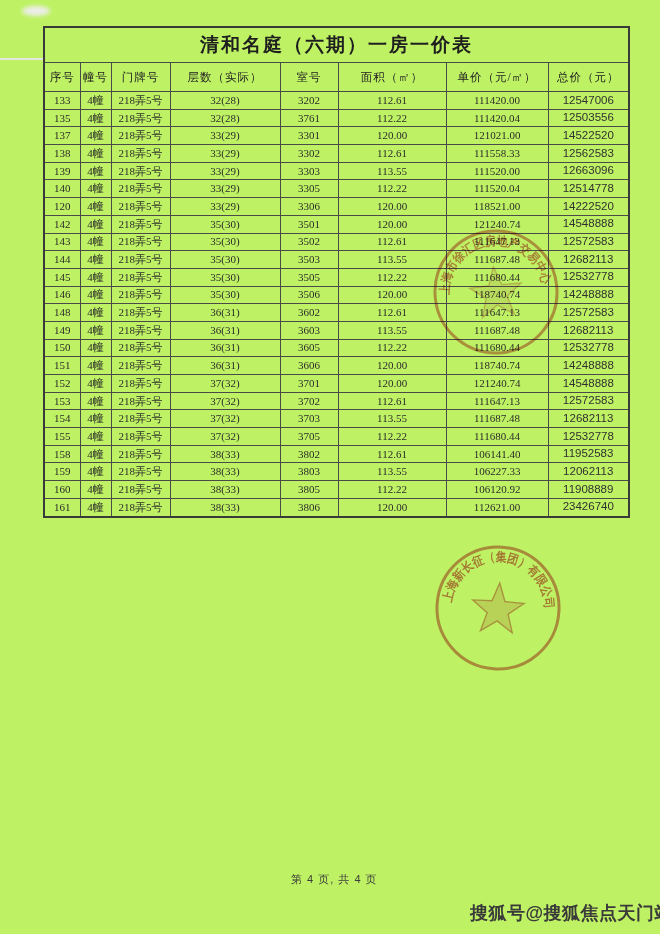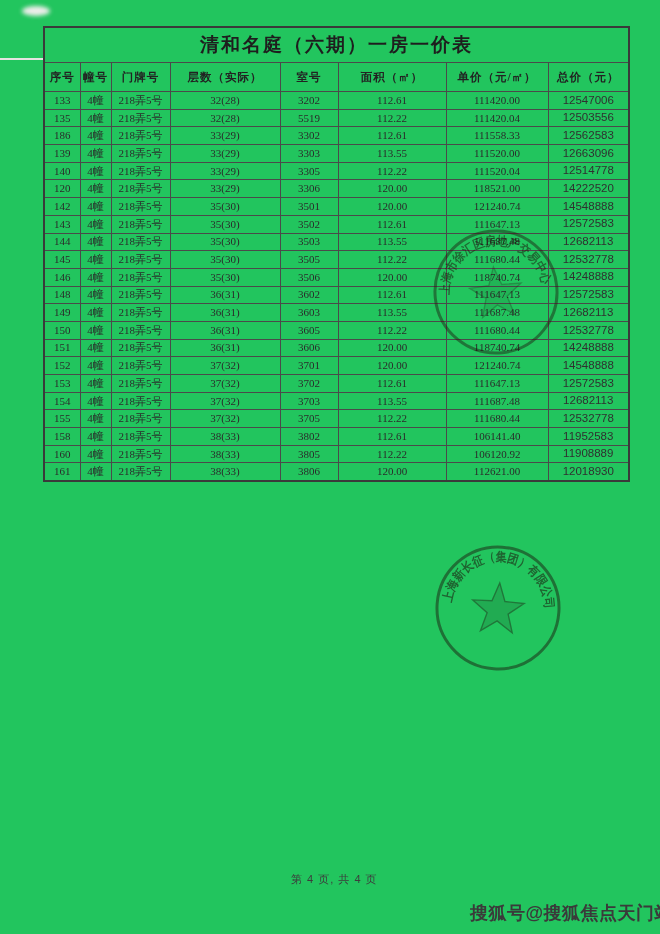--- a/index.html
+++ b/index.html
@@ -1,34 +1,34 @@
 <!DOCTYPE html>
 <html><head>
 <meta charset="utf-8">
 <style>
   html,body{margin:0;padding:0;background:#ffffff;}
   .page{
-    position:relative;width:660px;height:934px;background:#22c55e;overflow:hidden;
+    position:relative;width:660px;height:934px;background:#bef264;overflow:hidden;
     font-family:"Liberation Serif","DejaVu Serif",serif;color:#262626;
   }
   
   .artifact-line{position:absolute;left:0;top:58px;width:44px;height:2px;background:#e4e4e0;}
   .artifact-smudge{position:absolute;left:22px;top:6px;width:28px;height:10px;background:#ededea;border-radius:50%;filter:blur(2px);}
   
   table.price{
     position:absolute;left:43px;top:26px;width:585px;
     border-collapse:collapse;table-layout:fixed;
     border:2px solid #3a3a3a;
   }
   table.price th,table.price td{
     border:1px solid #4a4a4a;text-align:center;vertical-align:middle;
     padding:0;overflow:hidden;white-space:nowrap;
   }
   th.title-cell{height:34px;font-size:19px;font-weight:bold;letter-spacing:2px;color:#1e1e1e;}
-  tr.head-row th{height:28px;font-size:11.5px;font-weight:700;letter-spacing:1px;color:#222;}
+  tr.head-row th{height:28px;font-size:11.5px;font-weight:400;letter-spacing:1px;color:#222;}
   tbody td{height:16.7px;font-size:11px;line-height:1;color:#2b2b2b;}
   tbody td.c7{font-family:"Liberation Sans","DejaVu Sans",sans-serif;font-size:11.5px;color:#303030;}
   
   .stamp{position:absolute;mix-blend-mode:multiply;opacity:.8;pointer-events:none;}
   .stamp-upper{left:431px;top:227px;transform:rotate(-6deg);}
   .stamp-lower{left:433px;top:543px;transform:rotate(4deg);}
   
   .page-footer{
     position:absolute;left:291px;top:872px;font-size:11px;color:#3c3c3c;letter-spacing:1px;
     font-family:Liberation Sans, sans-serif;
@@ -81,27 +81,37 @@
           <td class="c4">3202</td>
           <td class="c5">112.61</td>
           <td class="c6">111420.00</td>
           <td class="c7">12547006</td>
         </tr>
         <tr>
           <td class="c0">135</td>
           <td class="c1">4幢</td>
           <td class="c2">218弄5号</td>
           <td class="c3">32(28)</td>
-          <td class="c4">5519</td>
+          <td class="c4">3761</td>
           <td class="c5">112.22</td>
           <td class="c6">111420.04</td>
           <td class="c7">12503556</td>
         </tr>
         <tr>
-          <td class="c0">186</td>
+          <td class="c0">137</td>
+          <td class="c1">4幢</td>
+          <td class="c2">218弄5号</td>
+          <td class="c3">33(29)</td>
+          <td class="c4">3301</td>
+          <td class="c5">120.00</td>
+          <td class="c6">121021.00</td>
+          <td class="c7">14522520</td>
+        </tr>
+        <tr>
+          <td class="c0">138</td>
           <td class="c1">4幢</td>
           <td class="c2">218弄5号</td>
           <td class="c3">33(29)</td>
           <td class="c4">3302</td>
           <td class="c5">112.61</td>
           <td class="c6">111558.33</td>
           <td class="c7">12562583</td>
         </tr>
         <tr>
           <td class="c0">139</td>
@@ -267,38 +277,48 @@
           <td class="c0">158</td>
           <td class="c1">4幢</td>
           <td class="c2">218弄5号</td>
           <td class="c3">38(33)</td>
           <td class="c4">3802</td>
           <td class="c5">112.61</td>
           <td class="c6">106141.40</td>
           <td class="c7">11952583</td>
         </tr>
         <tr>
+          <td class="c0">159</td>
+          <td class="c1">4幢</td>
+          <td class="c2">218弄5号</td>
+          <td class="c3">38(33)</td>
+          <td class="c4">3803</td>
+          <td class="c5">113.55</td>
+          <td class="c6">106227.33</td>
+          <td class="c7">12062113</td>
+        </tr>
+        <tr>
           <td class="c0">160</td>
           <td class="c1">4幢</td>
           <td class="c2">218弄5号</td>
           <td class="c3">38(33)</td>
           <td class="c4">3805</td>
           <td class="c5">112.22</td>
           <td class="c6">106120.92</td>
           <td class="c7">11908889</td>
         </tr>
         <tr>
           <td class="c0">161</td>
           <td class="c1">4幢</td>
           <td class="c2">218弄5号</td>
           <td class="c3">38(33)</td>
           <td class="c4">3806</td>
           <td class="c5">120.00</td>
           <td class="c6">112621.00</td>
-          <td class="c7">12018930</td>
+          <td class="c7">23426740</td>
         </tr>
       </tbody>
   </table>
 
   <svg class="stamp stamp-upper" width="130" height="130" viewBox="0 0 130 130">
     <defs>
       <path id="sealArc0" d="M 18,65 A 47,47 0 0 1 112,65" fill="none"></path>
     </defs>
     <circle cx="65" cy="65" r="61" fill="none" stroke="#d05454" stroke-width="3" opacity="0.75"></circle>
     <polygon opacity="0.55" points="65,40 71.5,58.1 90.7,58.7 75.5,70.4 80.9,88.8 65,78 49.1,88.8 54.5,70.4 39.3,58.7 58.5,58.1" fill="rgba(208,84,84,0.28)" stroke="rgba(208,84,84,0.85)" stroke-width="1.4"></polygon>

